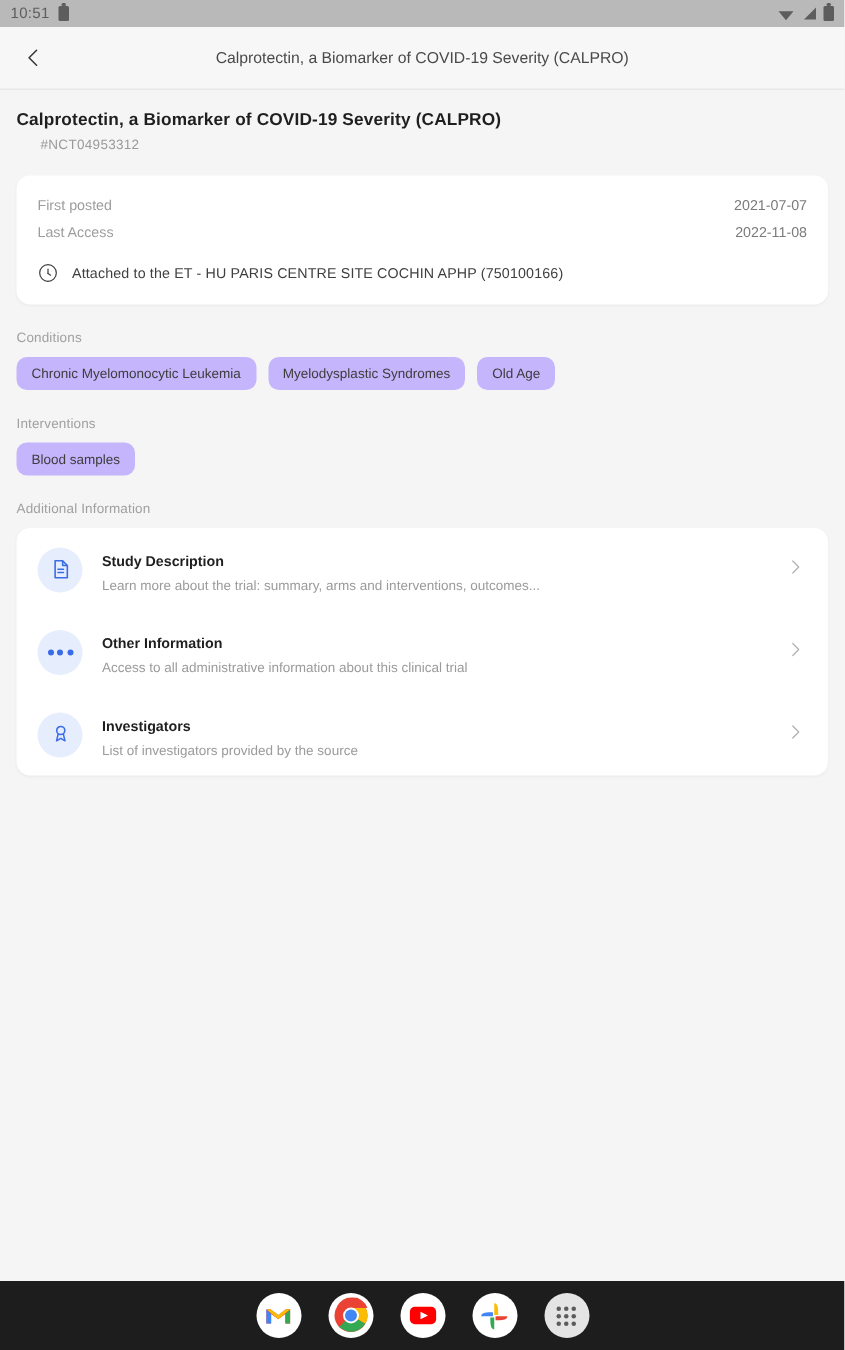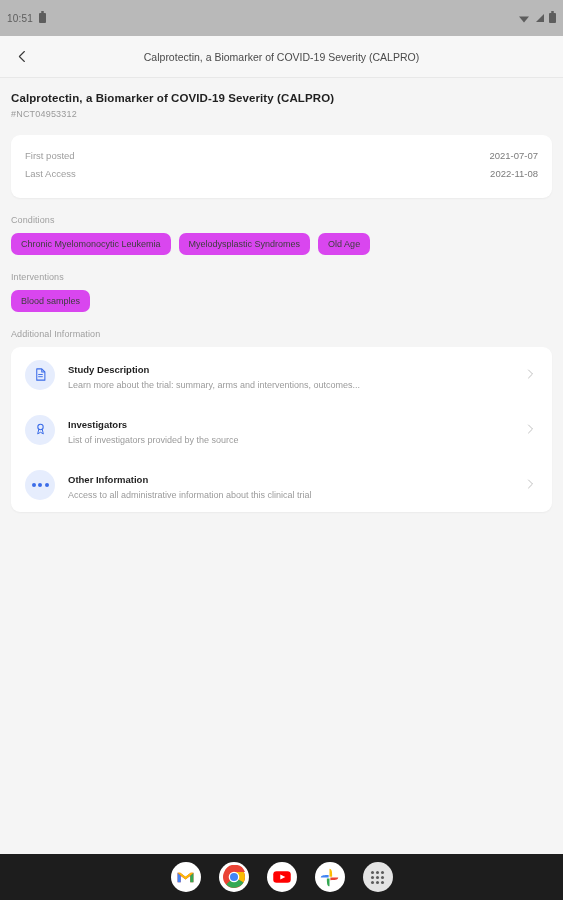--- a/index.html
+++ b/index.html
@@ -7,21 +7,21 @@
   body {
     font-family:"Liberation Sans", sans-serif;
     background:#f5f5f5;
     color:#202124;
     overflow:hidden;
     position:relative;
   }
 
   
   .statusbar{
-    height:36px; background:#b9b9b9;
+    height:18px; background:#b9b9b9;
     display:flex; align-items:center; justify-content:space-between;
     padding:0 7px;
   }
   .sb-left{ display:flex; align-items:center; gap:6px; }
   .sb-time{ font-size:10px; color:#5d5d5d; letter-spacing:.2px; }
   .sb-right{ display:flex; align-items:center; gap:4px; }
   .ic-batt-sm{ width:7px; height:10px; background:#5d5d5d; border-radius:1px; position:relative; }
   .ic-batt-sm::before{ content:""; position:absolute; top:-2px; left:2px; width:3px; height:2px; background:#5d5d5d; border-radius:1px; }
   .ic-wifi{ width:12px; height:9px; }
   .ic-signal{ width:11px; height:10px; }
@@ -46,21 +46,21 @@
   }
 
   
   .content{ padding:0 11px; }
 
   .page-title{
     font-size:11.5px; font-weight:bold; color:#1f1f1f;
     padding-top:14px; letter-spacing:.1px;
   }
   .page-subtitle{
-    font-size:9px; color:#9a9a9a; padding-top:5px; letter-spacing:.2px;
+    font-size:9px; color:#9a9a9a; padding-top:5px; letter-spacing:.2px;margin-left:16px;
   }
 
   
   .card{
     background:#ffffff; border-radius:9px;
     margin-top:16px; padding:13px 14px 14px 14px;
     box-shadow:0 1px 2px rgba(0,0,0,.045);
   }
   .kv-row{
     display:flex; justify-content:space-between; 
@@ -74,21 +74,21 @@
   }
   .attach-text{ font-size:9.5px; color:#3f3f3f; letter-spacing:.1px; }
 
   
   .section-label{
     font-size:9px; color:#a0a0a0; margin-top:17px; margin-bottom:8px;
     letter-spacing:.1px;
   }
   .chip-row{ display:flex; flex-wrap:wrap; gap:8px; }
   .chip{
-    background:#d946ef; border-radius:7px;
+    background:#c4b5fd; border-radius:7px;
     padding:6px 10px; font-size:9px; color:#3d3d3d;
     white-space:nowrap;
   }
 
   
   .list-card{
     background:#ffffff; border-radius:9px;
     margin-top:4px; overflow:hidden;
     box-shadow:0 1px 2px rgba(0,0,0,.045);
   }
@@ -167,20 +167,28 @@
     <div class="kv-row">
       <span class="kv-key">First posted</span>
       <span class="kv-val">2021-07-07</span>
     </div>
 
     <div class="kv-row">
       <span class="kv-key">Last Access</span>
       <span class="kv-val">2022-11-08</span>
     </div>
 
+    <div class="attach-row">
+      <svg width="14" height="14" viewBox="0 0 24 24">
+        <circle cx="12" cy="12" r="9.5" fill="none" stroke="#3f3f3f" stroke-width="1.4"></circle>
+        <path d="M12 7.5 L12 12.5" stroke="#3f3f3f" stroke-width="1.4" stroke-linecap="round"></path>
+        <path d="M12 12.5 L15 14.5" stroke="#3f3f3f" stroke-width="1.4" stroke-linecap="round"></path>
+      </svg>
+      <span class="attach-text">Attached to the ET - HU PARIS CENTRE SITE COCHIN APHP (750100166)</span>
+    </div>
   </div>
 
   <div class="section-label">Conditions</div>
   <div class="chip-row">
     <span class="chip">Chronic Myelomonocytic Leukemia</span>
     <span class="chip">Myelodysplastic Syndromes</span>
     <span class="chip">Old Age</span>
   </div>
 
   <div class="section-label">Interventions</div>
@@ -195,57 +203,57 @@
       <span class="li-icon">
         <svg width="15" height="15" viewBox="0 0 24 24">
           <path d="M6 3 H14 L19 8 V21 H6 Z" fill="none" stroke="#3b6ce8" stroke-width="1.7" stroke-linejoin="round"></path>
           <path d="M14 3 V8 H19" fill="none" stroke="#3b6ce8" stroke-width="1.7" stroke-linejoin="round"></path>
           <path d="M9 12 H15 M9 15.5 H15" stroke="#3b6ce8" stroke-width="1.5" stroke-linecap="round"></path>
         </svg>
       </span>
       <span class="li-text">
         <span class="li-title">Study Description</span>
         <div class="li-sub">Learn more about the trial: summary, arms and interventions, outcomes...</div>
-      </span>
-      <span class="li-chevron">
-        <svg width="12" height="12" viewBox="0 0 24 24">
-          <path d="M9 4 L17 12 L9 20" fill="none" stroke="#b0b0b0" stroke-width="1.6" stroke-linecap="round" stroke-linejoin="round"></path>
-        </svg>
-      </span>
-    </div>
-
-    <div class="list-item">
-      <span class="li-icon">
-        <svg width="15" height="15" viewBox="0 0 24 24">
-          <circle cx="12" cy="8" r="4.3" fill="none" stroke="#3b6ce8" stroke-width="1.7"></circle>
-          <path d="M9.3 11.5 L7.5 19 L12 16.4 L16.5 19 L14.7 11.5" fill="none" stroke="#3b6ce8" stroke-width="1.6" stroke-linejoin="round"></path>
-        </svg>
-      </span>
-      <span class="li-text">
-        <span class="li-title">Investigators</span>
-        <div class="li-sub">List of investigators provided by the source</div>
       </span>
       <span class="li-chevron">
         <svg width="12" height="12" viewBox="0 0 24 24">
           <path d="M9 4 L17 12 L9 20" fill="none" stroke="#b0b0b0" stroke-width="1.6" stroke-linecap="round" stroke-linejoin="round"></path>
         </svg>
       </span>
     </div>
 
     <div class="list-item">
       <span class="li-icon">
         <span class="dots">
           <span></span>
             <span></span>
             <span></span>
         </span>
       </span>
       <span class="li-text">
         <span class="li-title">Other Information</span>
         <div class="li-sub">Access to all administrative information about this clinical trial</div>
+      </span>
+      <span class="li-chevron">
+        <svg width="12" height="12" viewBox="0 0 24 24">
+          <path d="M9 4 L17 12 L9 20" fill="none" stroke="#b0b0b0" stroke-width="1.6" stroke-linecap="round" stroke-linejoin="round"></path>
+        </svg>
+      </span>
+    </div>
+
+    <div class="list-item">
+      <span class="li-icon">
+        <svg width="15" height="15" viewBox="0 0 24 24">
+          <circle cx="12" cy="8" r="4.3" fill="none" stroke="#3b6ce8" stroke-width="1.7"></circle>
+          <path d="M9.3 11.5 L7.5 19 L12 16.4 L16.5 19 L14.7 11.5" fill="none" stroke="#3b6ce8" stroke-width="1.6" stroke-linejoin="round"></path>
+        </svg>
+      </span>
+      <span class="li-text">
+        <span class="li-title">Investigators</span>
+        <div class="li-sub">List of investigators provided by the source</div>
       </span>
       <span class="li-chevron">
         <svg width="12" height="12" viewBox="0 0 24 24">
           <path d="M9 4 L17 12 L9 20" fill="none" stroke="#b0b0b0" stroke-width="1.6" stroke-linecap="round" stroke-linejoin="round"></path>
         </svg>
       </span>
     </div>
 
   </div>
 </div>

